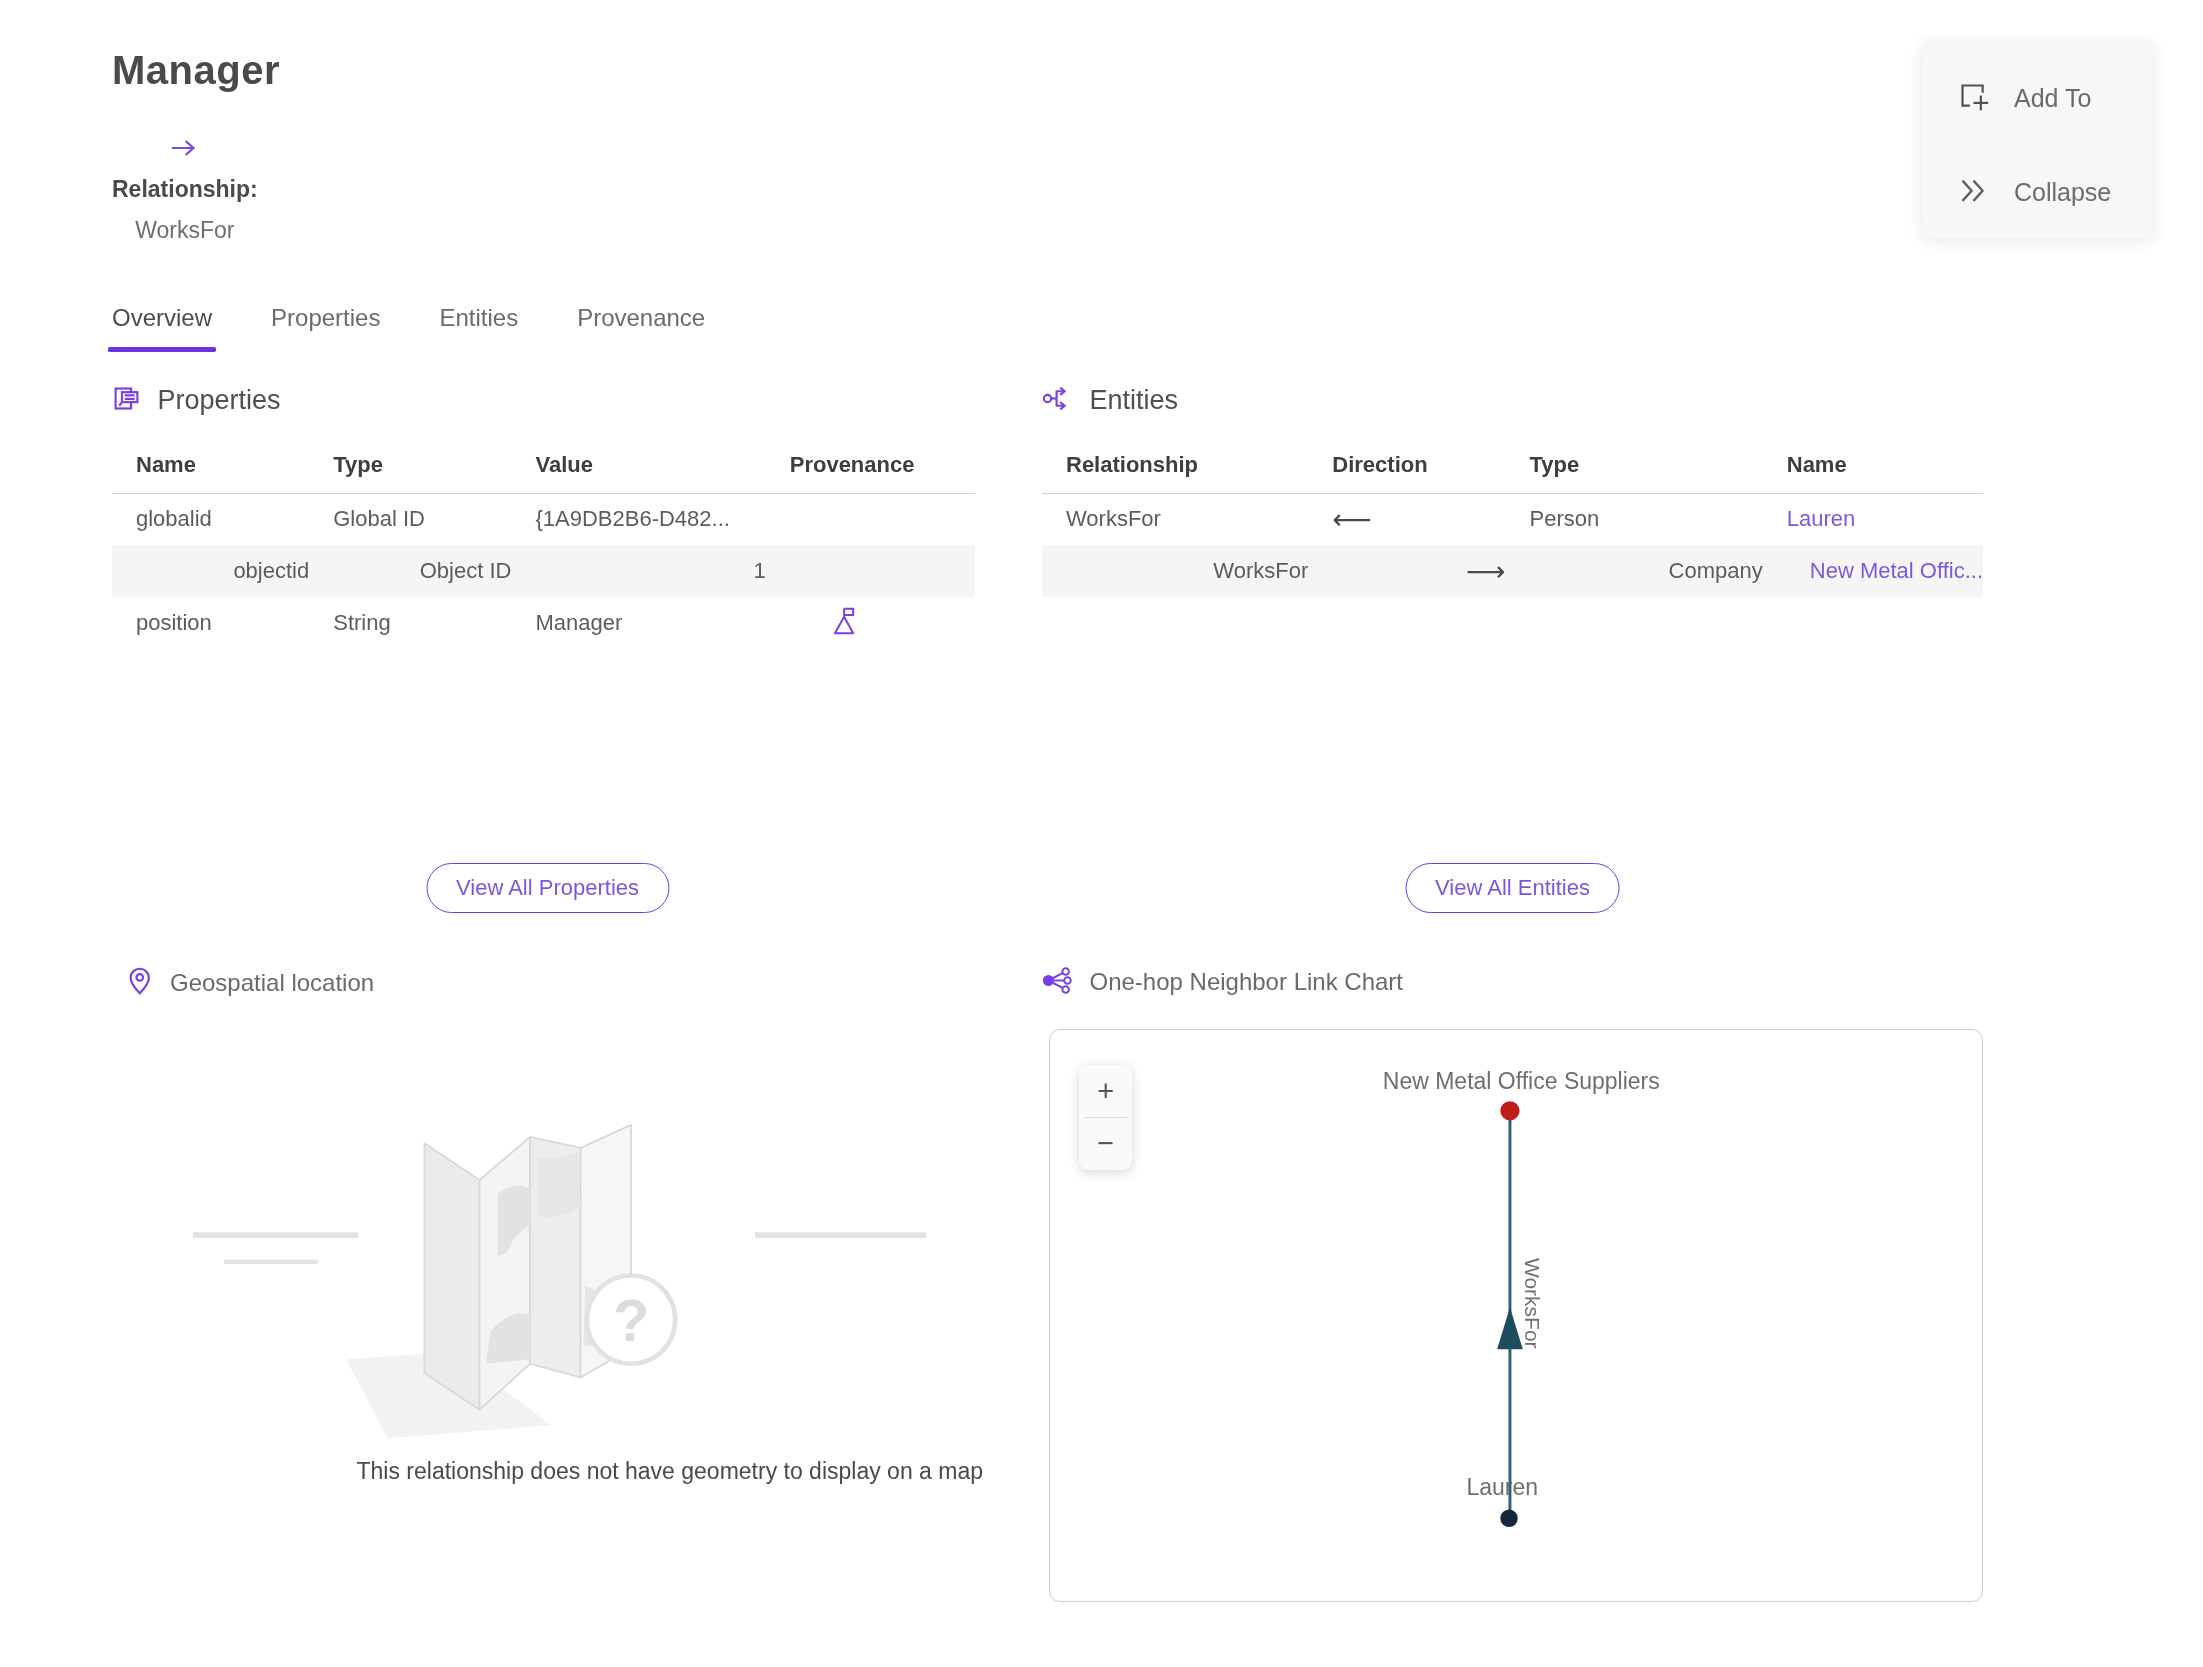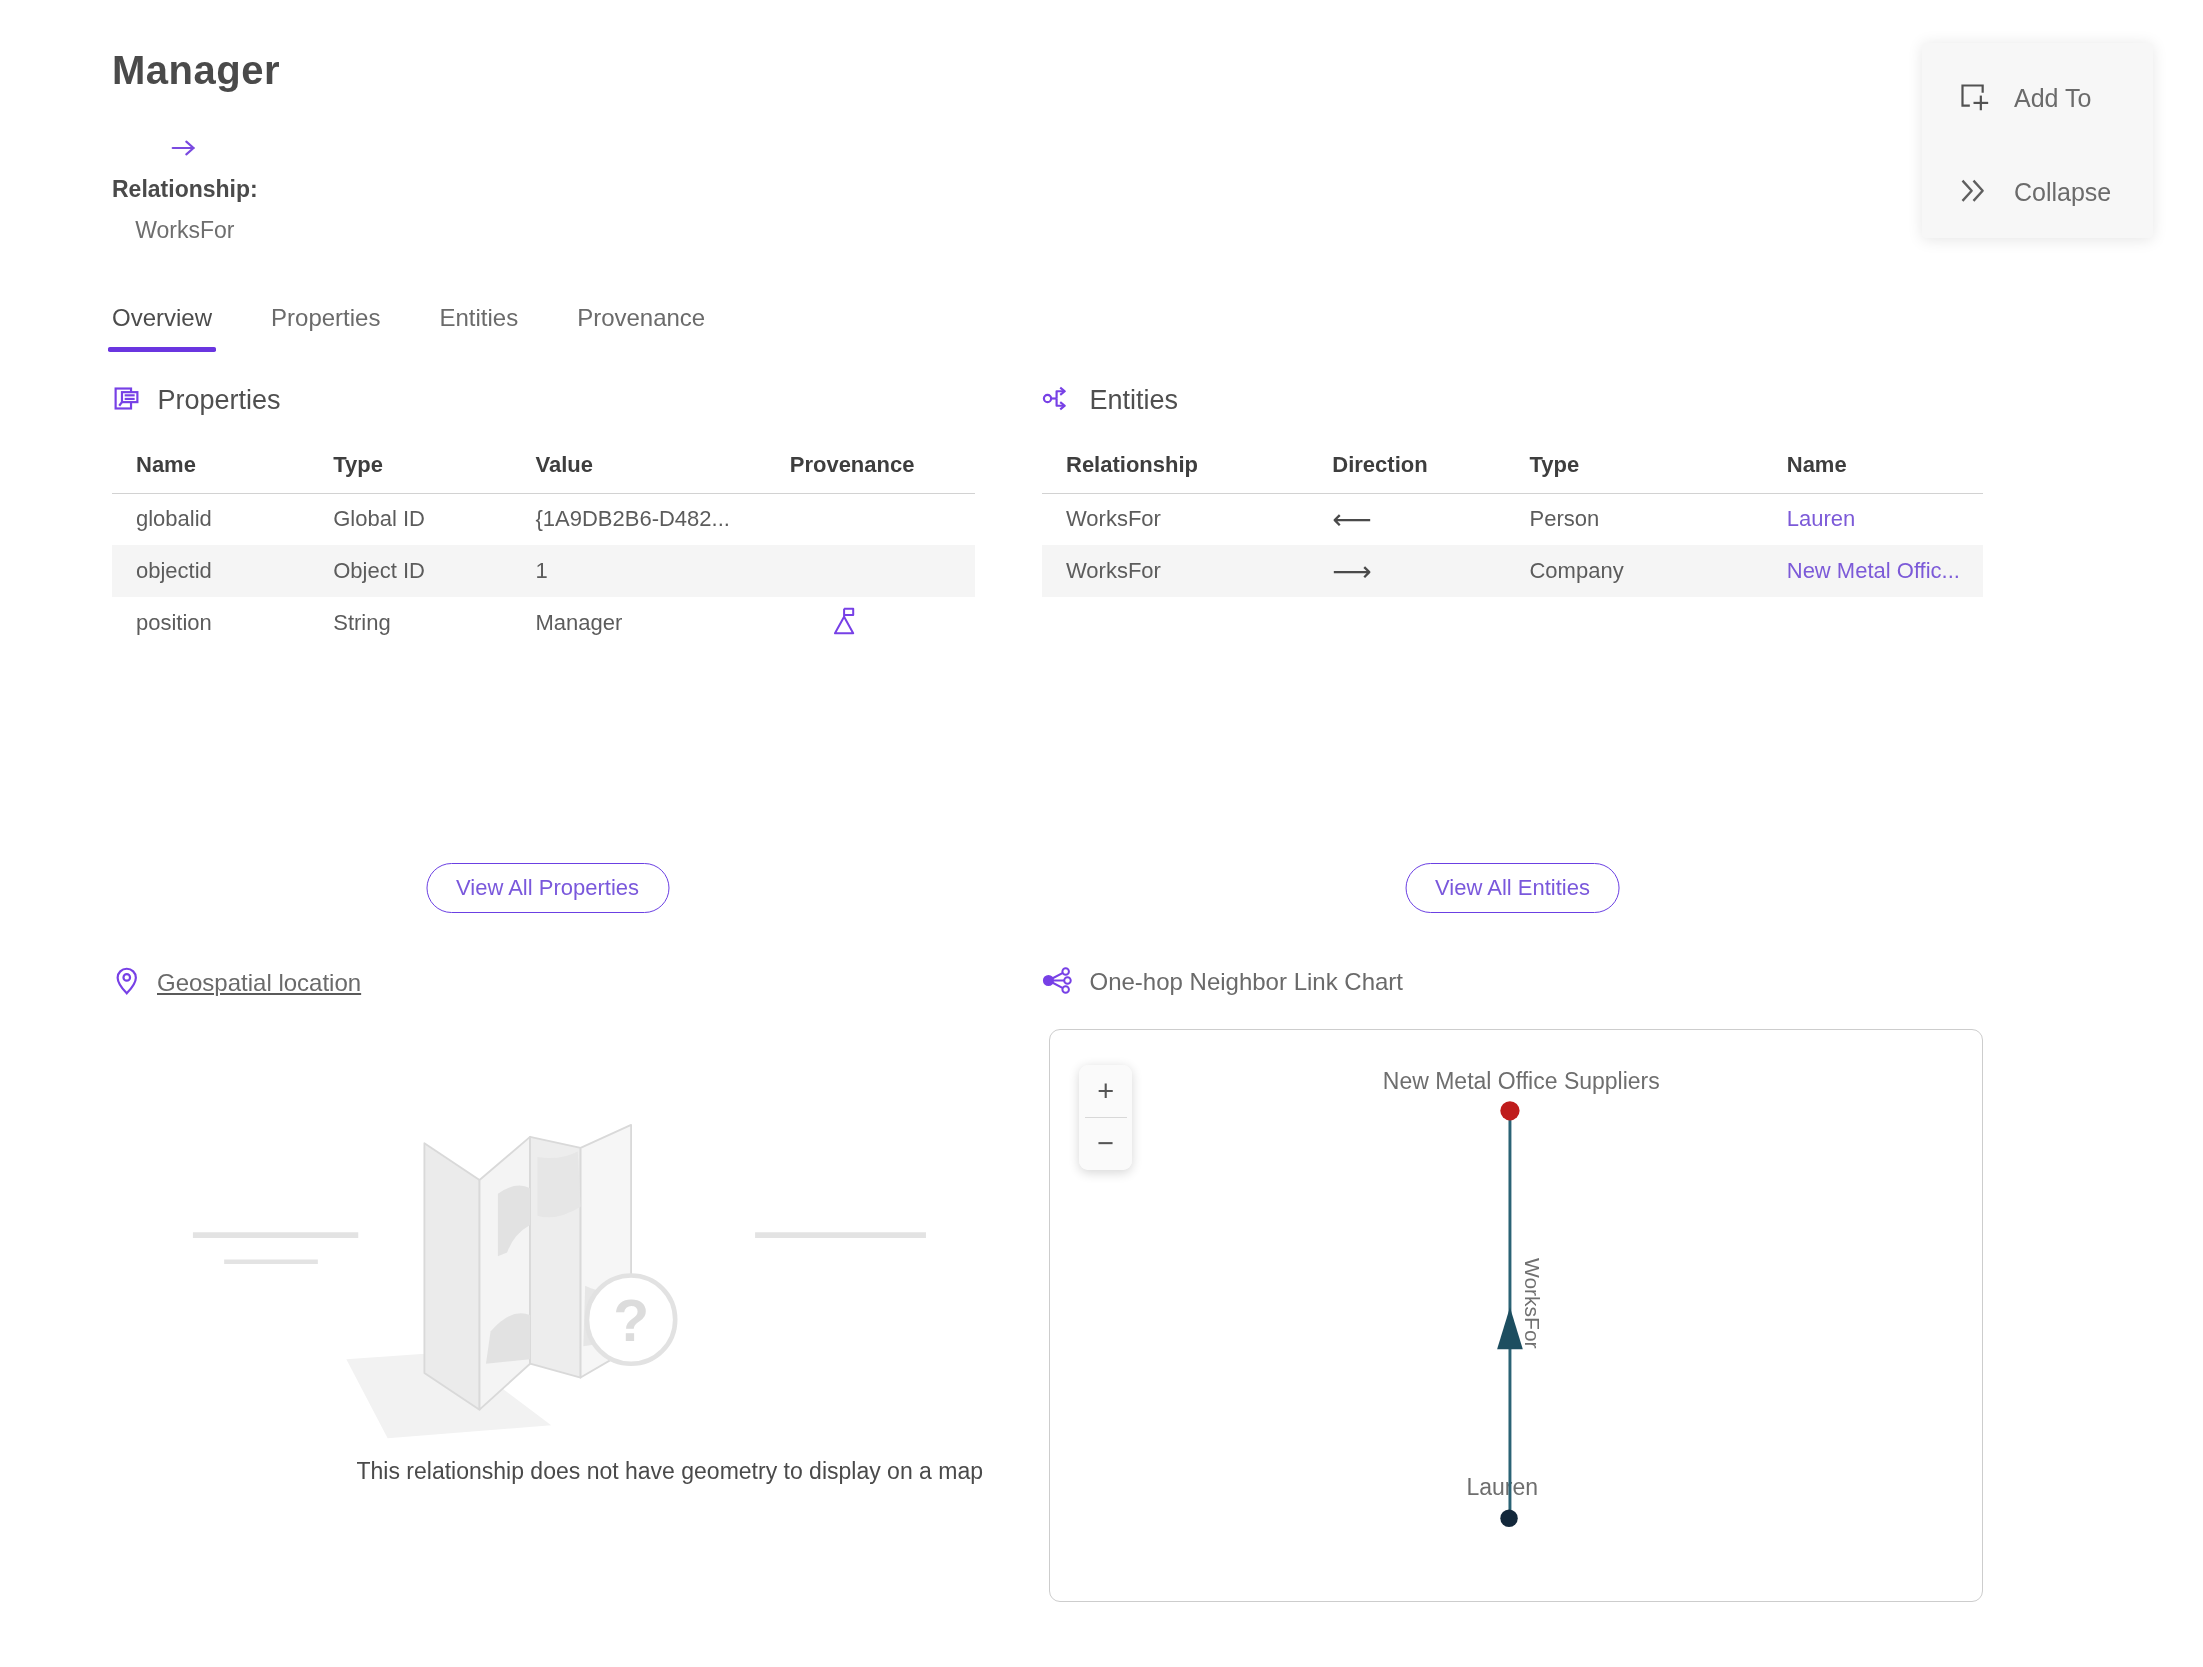--- a/index.html
+++ b/index.html
@@ -43,21 +43,21 @@
 
   .section-head{position:absolute;display:flex;align-items:center;gap:16.5px;}
   .section-head .ttl{font-size:27px;color:#4f4f4f;}
   .section-head.sub .ttl{font-size:24px;color:#6a6a6a;}
 
   
   table{border-collapse:collapse;position:absolute;table-layout:fixed;}
   th{font-size:22px;font-weight:700;color:#3e3e3e;text-align:left;padding:0 0 14.7px 24px;
      border-bottom:1.8px solid #d2d2d2;margin-top:47px;}
   td{font-size:22px;color:#5c5c5c;height:52px;padding-left:24px;}
-  tr.shade td{background:#f5f5f5;}
+  tr.shade td{background:#f5f5f5;text-align:right;}
   .props-table{left:0;top:452px;width:863px;}
   .ents-table{left:0;top:452px;width:941px;}
   td.link, a.ent-link{color:var(--link-purple,#7c5ad8);cursor:pointer;}
   td.dir{font-size:27.5px;color:#4a4a4a;}
   .flag-wrap{display:inline-block;margin-left:42px;}
 
   
   .pill-btn{position:absolute;top:863px;left:50%;transform:translateX(-50%);
     height:50px;padding:0 29px;border:1.8px solid #6b40e3;border-radius:26px;background:#fff;
     color:#7a58dc;font-size:22px;display:flex;align-items:center;cursor:pointer;white-space:nowrap;}
@@ -189,21 +189,21 @@
                   <path d="M13 4 H23 V11 H13"></path>
                 </g>
               </svg>
         </span></td>
       </tr>
     </tbody>
   </table>
 
   <div class="pill-btn">View All Properties</div>
 
-  <div class="section-head sub" style="left:1px;top:966px;text-decoration:underline;">
+  <div class="section-head sub" style="left:14px;top:966px;">
     <span>
       <svg width="27.5" height="31" viewBox="0 0 30 34">
           <g stroke="#7740e6" stroke-width="2.4" fill="none">
             <path d="M15 3 C9.5 3 5 7.4 5 12.8 C5 19.5 15 30 15 30 C15 30 25 19.5 25 12.8 C25 7.4 20.5 3 15 3 Z"></path>
             <circle cx="15" cy="12.5" r="3.6"></circle>
           </g>
         </svg>
     </span>
     <span class="ttl">Geospatial location</span>
   </div>

